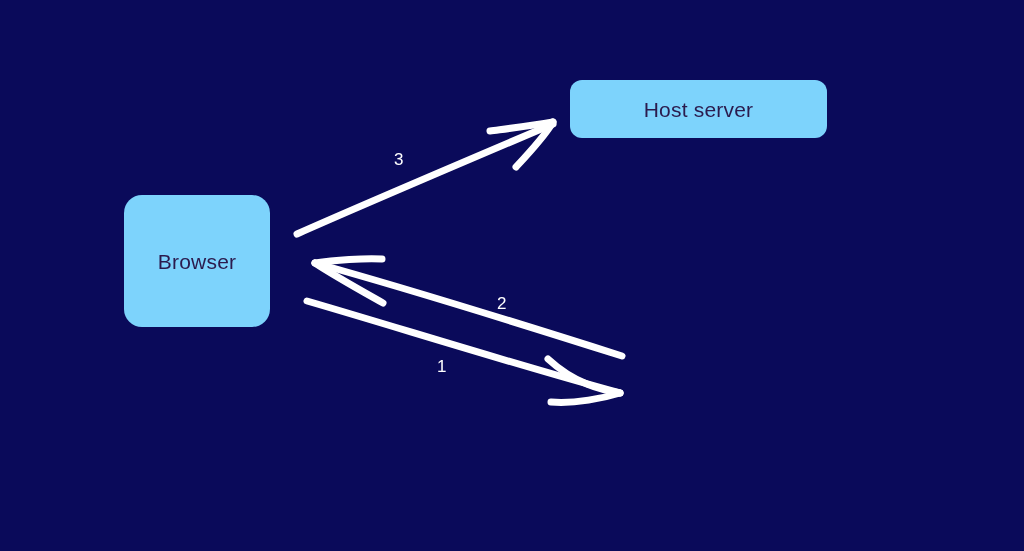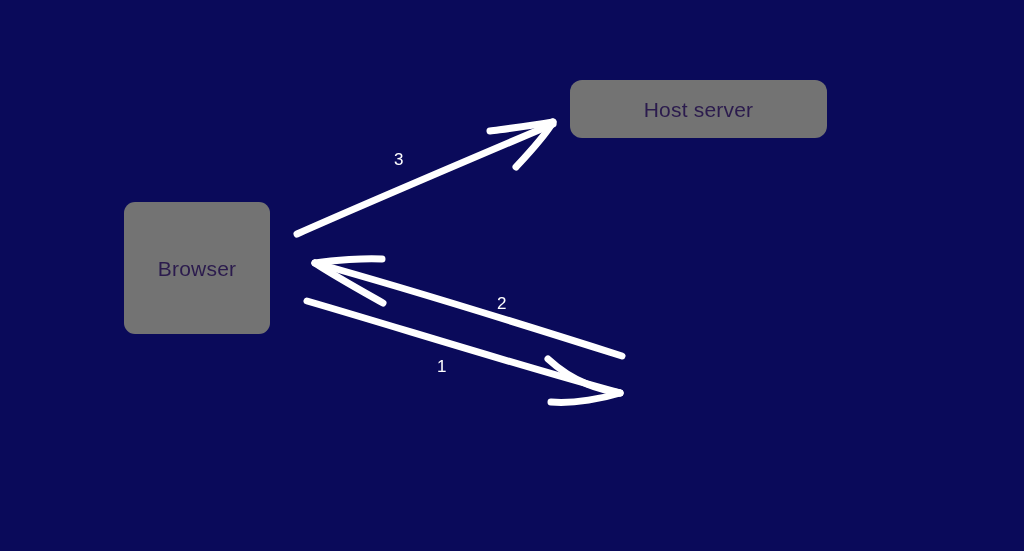--- a/index.html
+++ b/index.html
@@ -24,39 +24,39 @@
     left: 0;
     top: 0;
     width: 1024px;
     height: 551px;
   }
   .node {
     position: absolute;
     display: flex;
     align-items: center;
     justify-content: center;
-    background: #737373;
+    background: #7dd3fc;
     color: #2b1b4d;
     font-family: "Liberation Sans", sans-serif;
     box-sizing: border-box;
     user-select: none;
   }
   .node-label {
     font-size: 21px;
     font-weight: 400;
     letter-spacing: 0.2px;
     line-height: 1;
     white-space: nowrap;
   }
   #node-browser {
     left: 124px;
-    top: 202px;
+    top: 195px;
     width: 146px;
     height: 132px;
-    border-radius: 11px;
+    border-radius: 18px;
   }
   #node-host-server {
     left: 570px;
     top: 80px;
     width: 257px;
     height: 58px;
     border-radius: 12px;
   }
   #node-nameserver {
     left: 645px;

